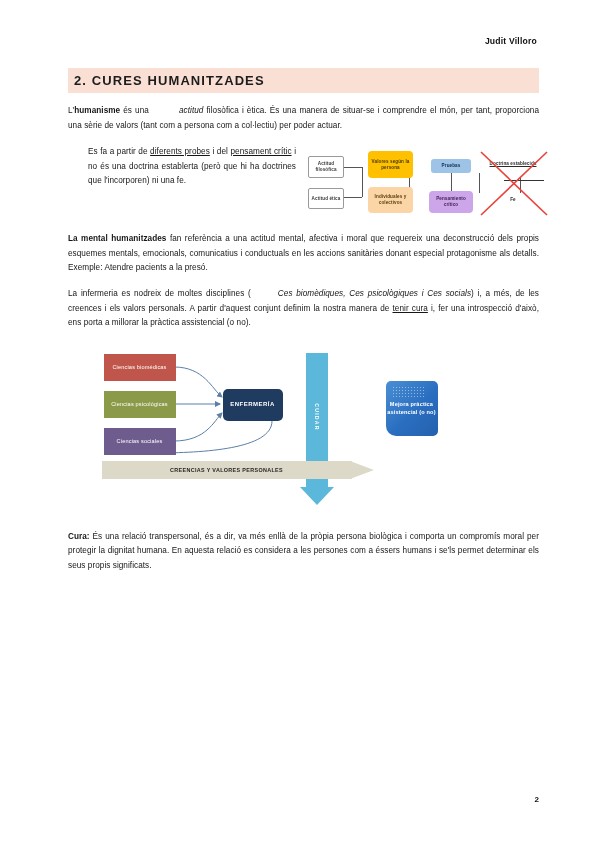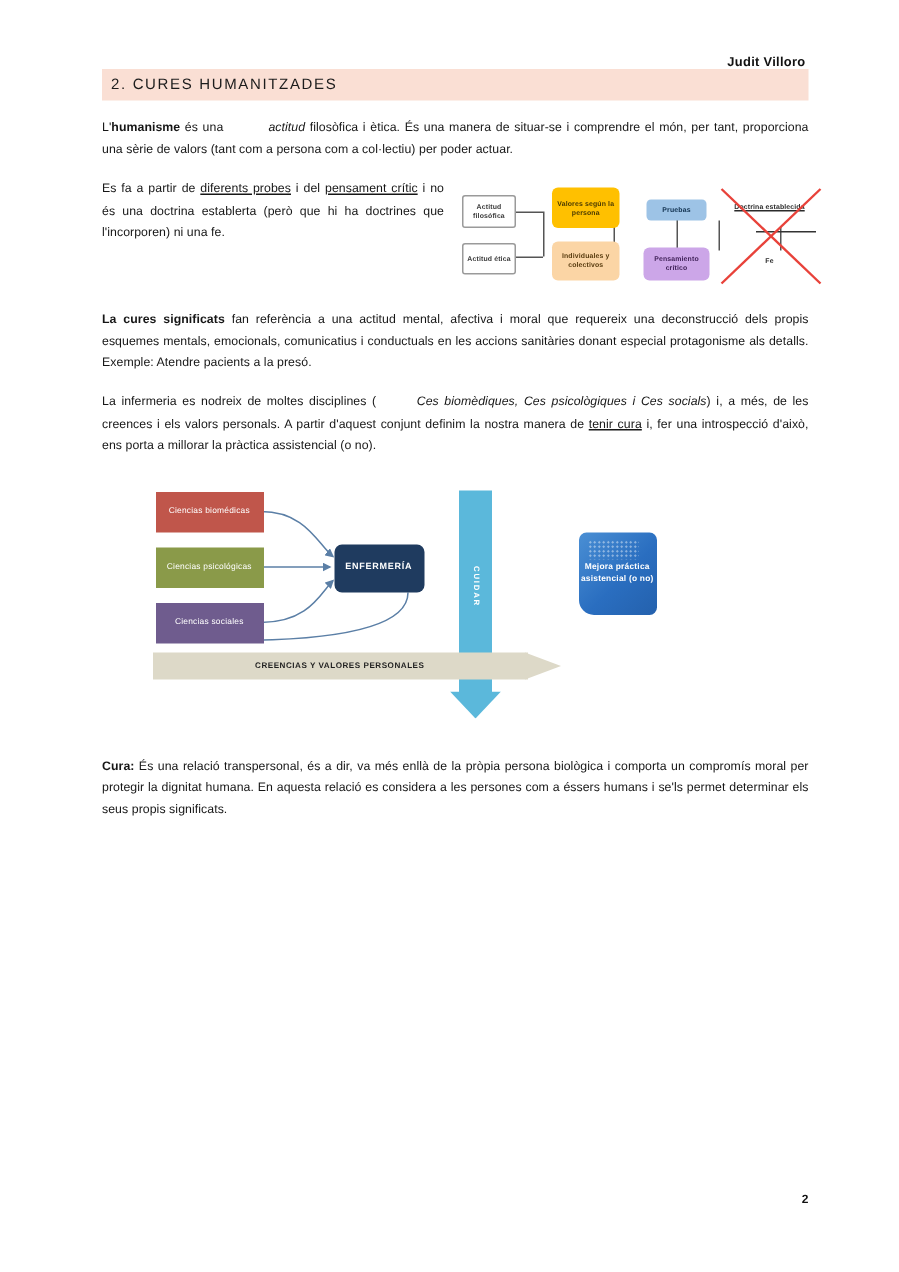--- a/index.html
+++ b/index.html
@@ -33,24 +33,25 @@
     font-size: 8.6px;
     font-weight: bold;
     letter-spacing: 0.2px;
     color: #111;
     margin: 6px 0 0 0;
     padding-right: 2px;
   }
 
   
   .section-bar {
+    margin-top: 22px;
     background: #fadfd4;
     padding: 5px 8px 5px 6px;
-    font-size: 10px;
-    font-weight: normal;
+    font-size: 13px;
+    font-weight: bold;
     letter-spacing: 1.1px;
     color: #1c1c1c;
   }
 
   
   p.body {
     font-size: 8.2px;
     line-height: 1.78;
     text-align: justify;
     margin: 11px 0 0 0;
@@ -65,21 +66,21 @@
   .split {
     margin-top: 12px;
     display: flex;
     align-items: flex-start;
     gap: 10px;
   }
   .split .col-text {
     width: 228px;
     flex: 0 0 228px;
   }
-  .split .col-text p { margin-top: 0; }
+  .split .col-text p { margin-top: 0; margin-left: 20px; }
   .split .col-fig {
     flex: 1 1 auto;
     padding-top: 2px;
   }
 
   
   .rule-heading {
     margin-top: 22px;
     border-top: 1.4px solid #e2845c;
     padding-top: 7px;
@@ -252,21 +253,21 @@
           <div class="mnode mn-white" style="left:190px; top:46px; width:34px; height:14px;">Fe</div>
 
           <svg class="mcross" style="left:172px; top:2px;" width="72" height="70" viewBox="0 0 72 70">
             <line x1="3" y1="3" x2="69" y2="66" stroke="#e8423a" stroke-width="1.6"></line>
             <line x1="69" y1="3" x2="3" y2="66" stroke="#e8423a" stroke-width="1.6"></line>
           </svg>
         </div>
       </div>
     </div>
 
-    <p class="body"><b>La cures significats</b><span> fan referència a una actitud mental, afectiva i moral que requereix una deconstrucció dels propis esquemes mentals, emocionals, comunicatius i conductuals en les accions sanitàries donant especial protagonisme als detalls. Exemple: Atendre pacients a la presó.</span></p>
+    <p class="body"><b>La mental humanitzades</b><span> fan referència a una actitud mental, afectiva i moral que requereix una deconstrucció dels propis esquemes mentals, emocionals, comunicatius i conductuals en les accions sanitàries donant especial protagonisme als detalls. Exemple: Atendre pacients a la presó.</span></p>
 
 
 
     <p class="body"><span>La infermeria es nodreix de moltes disciplines (</span><span class="it">Ces biomèdiques, Ces psicològiques i Ces socials</span><span>) i, a més, de les creences i els valors personals. A partir d'aquest conjunt definim la nostra manera de </span><span class="u">tenir cura</span><span> i, fer una introspecció d'això, ens porta a millorar la pràctica assistencial (o no).</span></p>
 
     <div class="main-diagram">
 
       <svg style="position:absolute; left:0; top:0;" width="420" height="170" viewBox="0 0 420 170">
         <defs>
           <marker id="ah" markerWidth="6" markerHeight="6" refX="5" refY="3" orient="auto">

